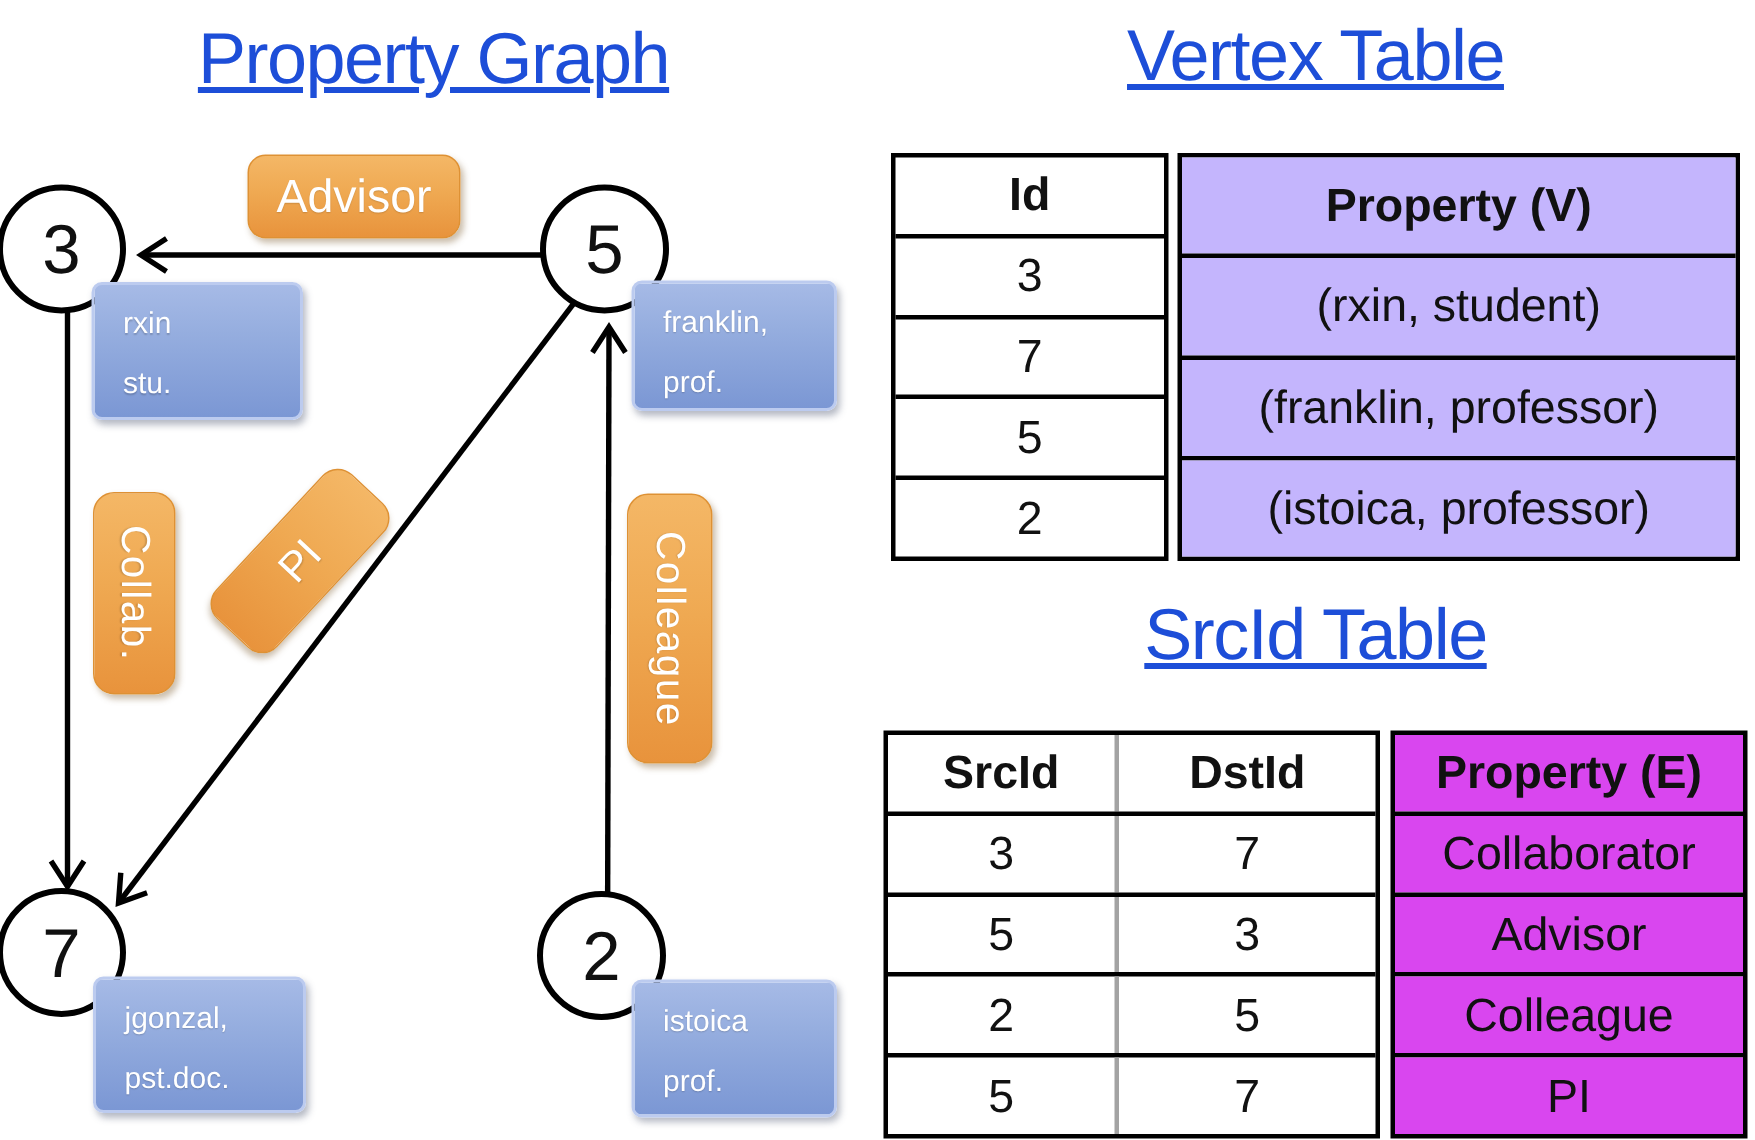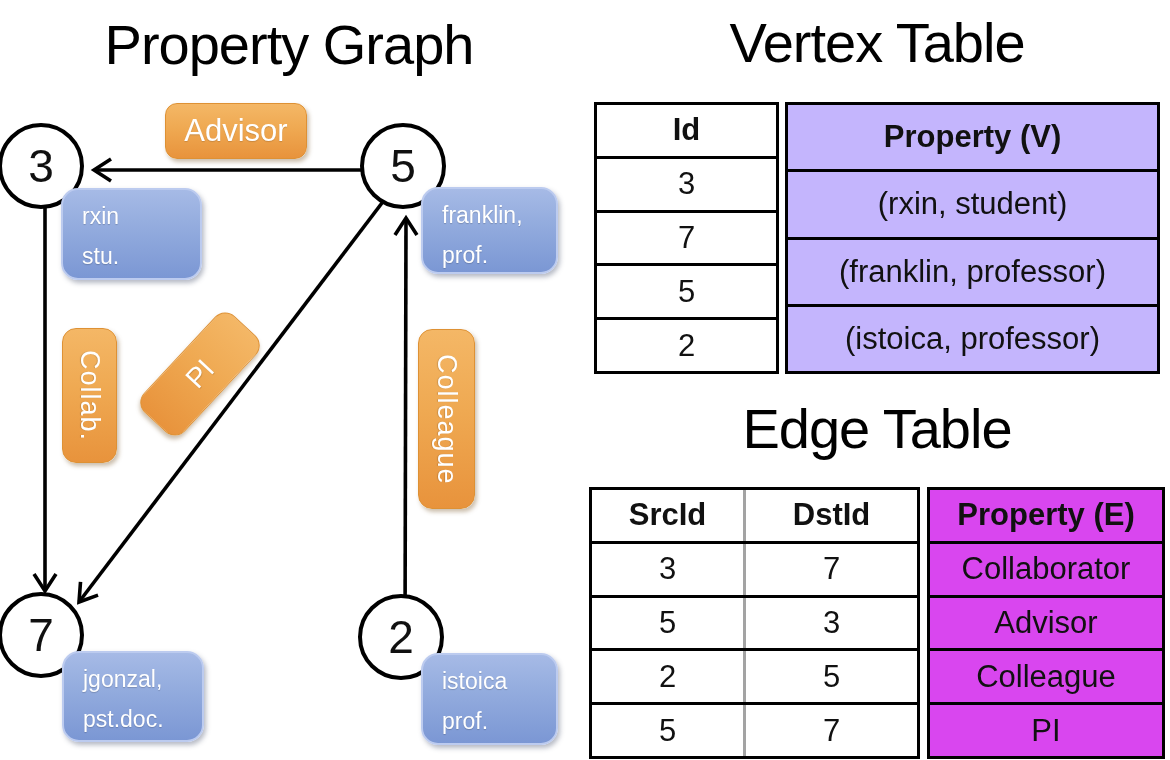--- a/index.html
+++ b/index.html
@@ -4,22 +4,22 @@
 <style>
   * { margin:0; padding:0; box-sizing:border-box; }
   html,body { background:#ffffff; }
   #stage {
     position:relative; width:1170px; height:760px; overflow:hidden;
     background:#ffffff; font-family:"Liberation Sans", sans-serif;
   }
 
   
   .big-title {
-    position:absolute; text-align:center; font-size:56px; color:#000000;
-    letter-spacing:-1px; font-weight:400; white-space:nowrap;
+    position:absolute; text-align:center; font-size:48px; color:#1d4ed8;
+    letter-spacing:-1px; font-weight:400; white-space:nowrap;text-decoration:underline;
   }
   #pg-title { left:0; top:12px; width:578px; }
   #vt-title { left:594px; top:10px; width:566px; }
   #et-title { left:589px; top:396px; width:576px; }
 
   
   #graph-svg { position:absolute; left:0; top:0; z-index:1; }
 
   
   .node {
@@ -27,24 +27,24 @@
     border-radius:50%; background:#fff; display:flex; align-items:center;
     justify-content:center; font-size:46px; color:#101010; z-index:2;
   }
   #node-3 { left:-2px;  top:123px; }
   #node-5 { left:360px; top:123px; }
   #node-7 { left:-2px;  top:592px; }
   #node-2 { left:358px; top:594px; }
 
   
   .vbox {
-    position:absolute; z-index:3; border-radius:17px;
+    position:absolute; z-index:3; border-radius:7px;
     background:linear-gradient(180deg,#A6BAE6 0%, #96AEDF 35%, #7B97D4 100%);
     border:2px solid #BCCBEF; box-shadow:2px 3px 5px rgba(90,100,125,.45);
-    color:#fff; font-size:23px; line-height:40px; padding:6px 0 0 19px;
+    color:#fff; font-size:20px; line-height:40px; padding:6px 0 0 19px;
     text-shadow:0 1px 1px rgba(0,0,0,.18);
   }
   #vbox-rxin     { left:61px;  top:188px; width:141px; height:92px; }
   #vbox-franklin { left:421px; top:187px; width:137px; height:87px; }
   #vbox-jgonzal  { left:62px;  top:651px; width:142px; height:91px; }
   #vbox-istoica  { left:421px; top:653px; width:137px; height:92px; }
 
   
   .ebox {
     position:absolute; z-index:4; border-radius:12px;
@@ -87,21 +87,21 @@
   .et-src { flex:0 0 151px; }
   .et-dst { flex:1; border-left:3px solid #a3a3a3; }
 </style>
 </head>
 <body>
 
 <div id="stage">
 
   <div id="pg-title" class="big-title">Property Graph</div>
   <div id="vt-title" class="big-title">Vertex Table</div>
-  <div id="et-title" class="big-title">Edge Table</div>
+  <div id="et-title" class="big-title">SrcId Table</div>
 
   <svg id="graph-svg" width="578" height="760" viewBox="0 0 578 760">
     <defs>
       <marker id="arrow" markerUnits="userSpaceOnUse" markerWidth="44" markerHeight="32" refX="0" refY="0" orient="auto" overflow="visible">
         <path d="M -17 -11 L 0 0 L -17 11" fill="none" stroke="#000" stroke-width="3.6"></path>
       </marker>
     </defs>
     <line x1="407" y1="170" x2="94" y2="170" stroke="#000" stroke-width="3.6" marker-end="url(#arrow)"></line>
     <line x1="45" y1="170" x2="45" y2="591" stroke="#000" stroke-width="3.6" marker-end="url(#arrow)"></line>
     <line x1="407" y1="170" x2="79" y2="602" stroke="#000" stroke-width="3.6" marker-end="url(#arrow)"></line>

